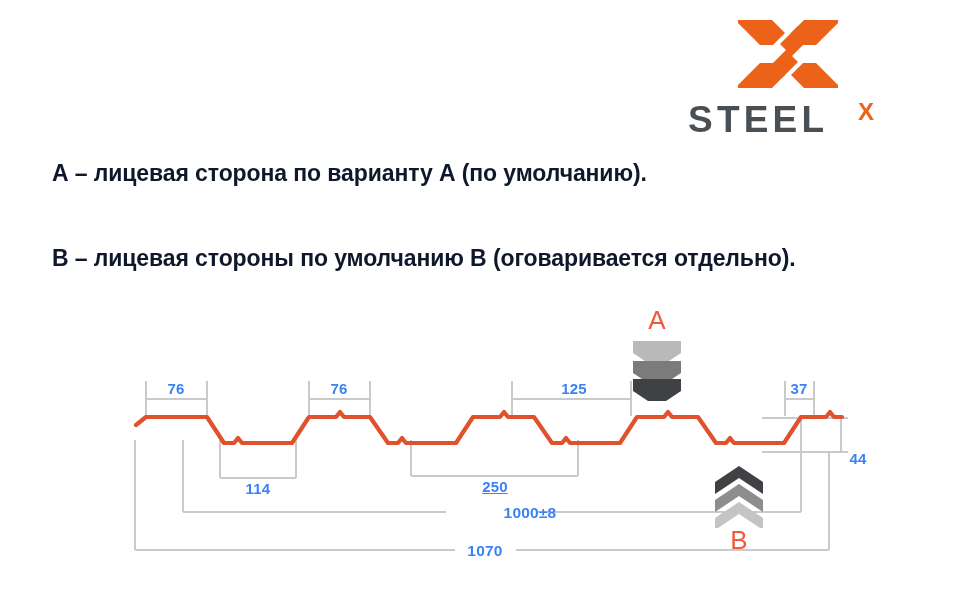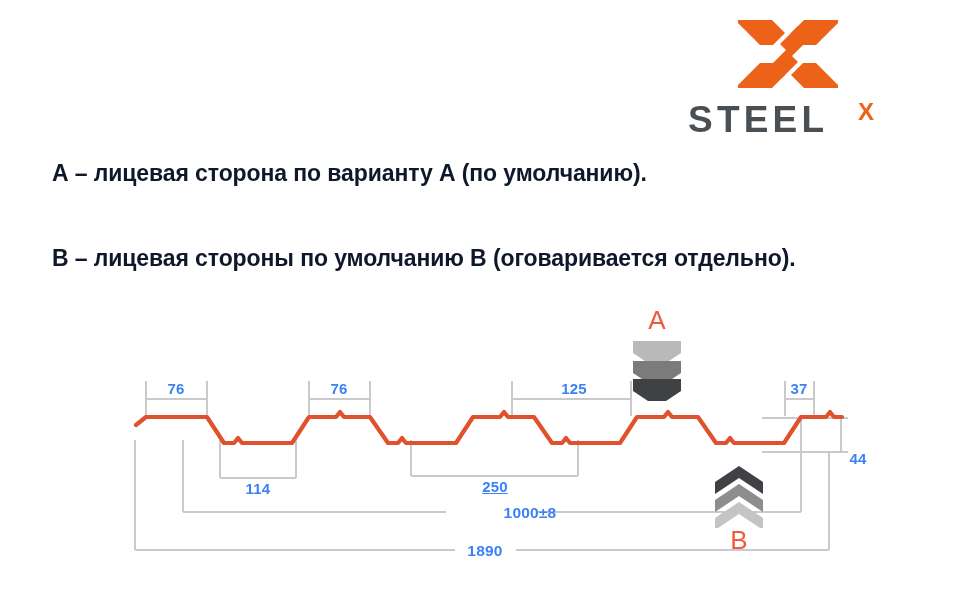--- a/index.html
+++ b/index.html
@@ -171,21 +171,21 @@
 <div class="dim-text" style="left:799px; top:380px;">37</div>
 
 <div class="dim-text" style="left:858px; top:450px;">44</div>
 
 <div class="dim-text" style="left:258px; top:480px;">114</div>
 
 <div class="dim-text" style="left:495px; top:478px;text-decoration:underline;">250</div>
 
 <div class="dim-text big" style="left:506px; top:504px;margin-left:24px;">1000±8</div>
 
-<div class="dim-text big" style="left:485px; top:542px;">1890</div>
+<div class="dim-text big" style="left:485px; top:542px;">1070</div>
 
 <div id="marker-a-letter" class="marker-letter">А</div>
 
 <svg id="marker-a-chevrons" width="52" height="62" viewBox="0 0 52 62">
   <path d="M2 2 L26 2 L26 14 L26 2 L50 2 L50 14 L26 30 L2 14 Z" fill="#b9b9b9"></path>
   <path d="M2 22 L50 22 L50 34 L26 50 L2 34 Z" fill="#7b7b7b"></path>
   <path d="M2 40 L50 40 L50 52 L26 68 L2 52 Z" fill="#3f4145"></path>
 </svg>
 
 <svg id="marker-b-chevrons" width="52" height="62" viewBox="0 0 52 62">

